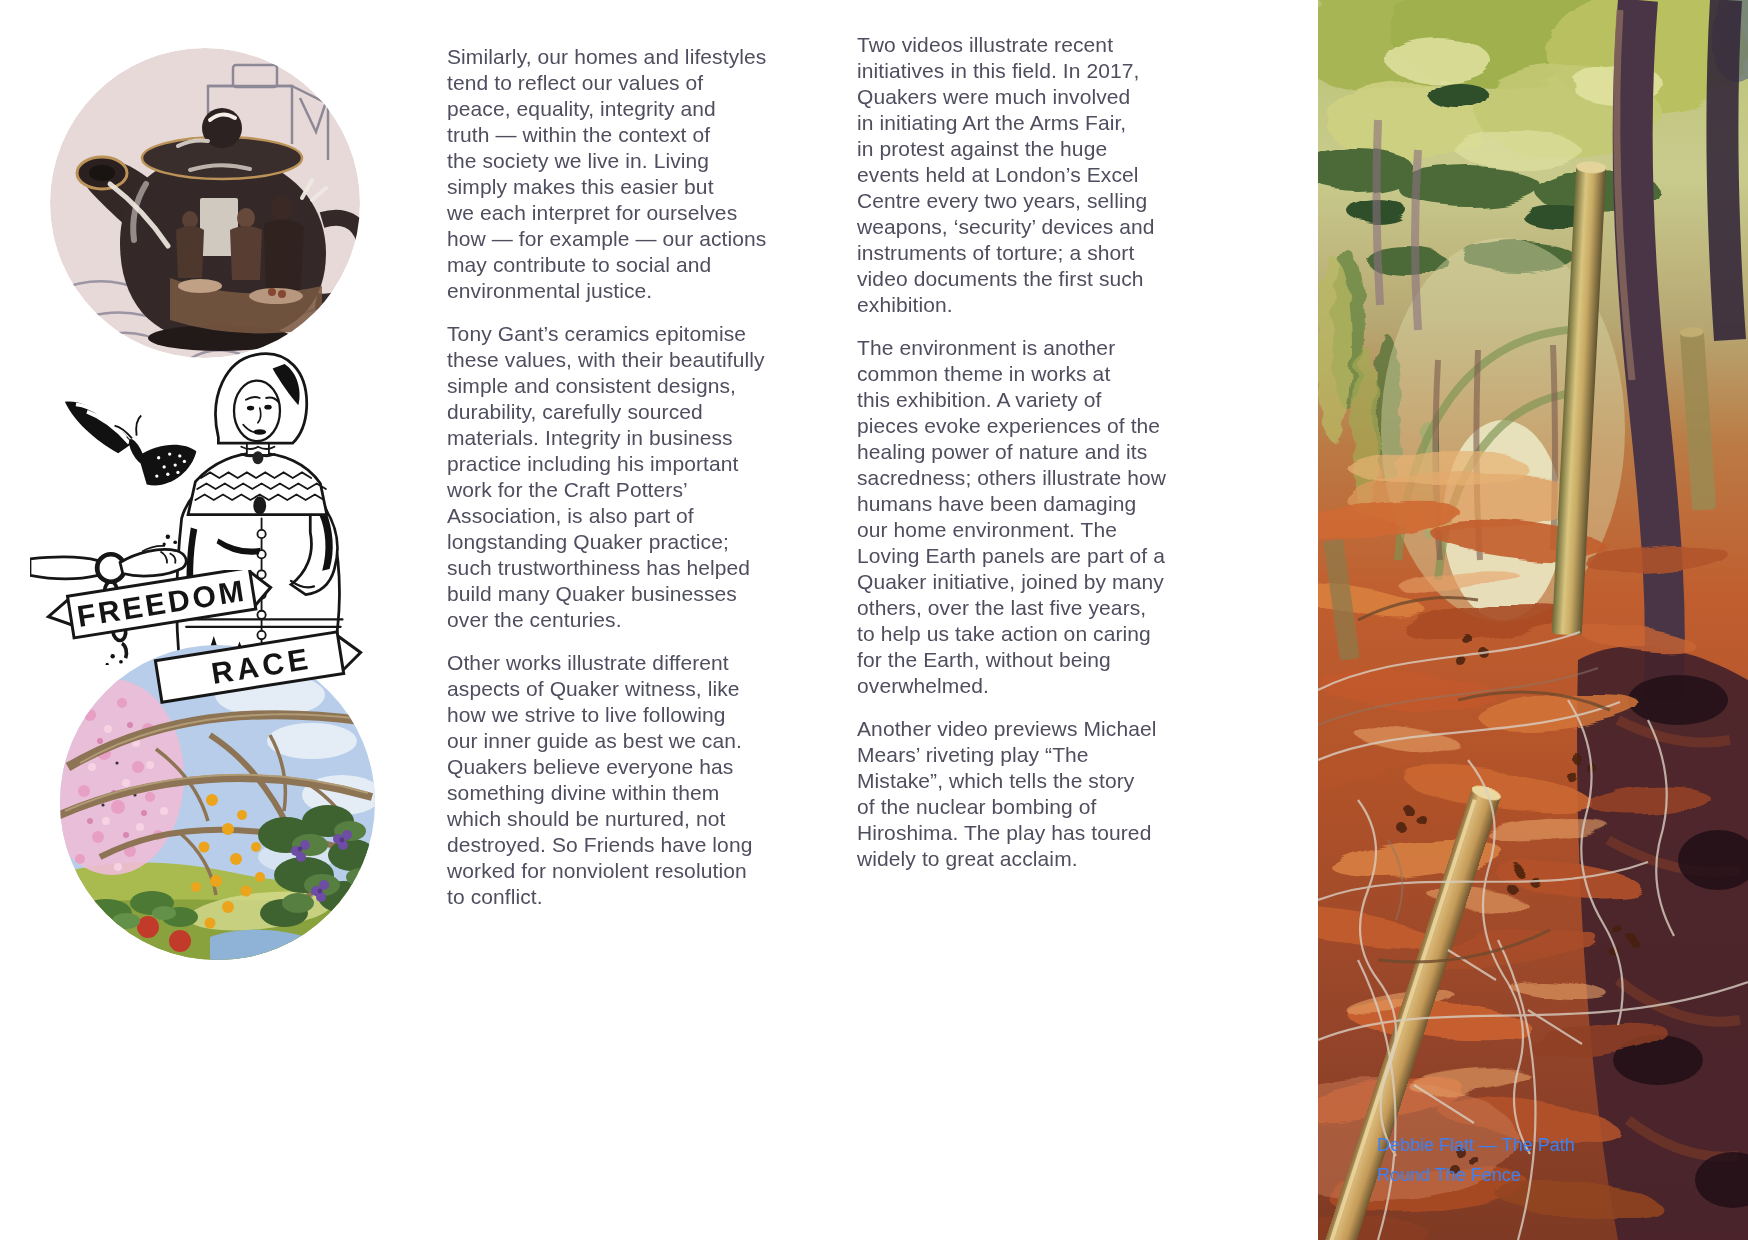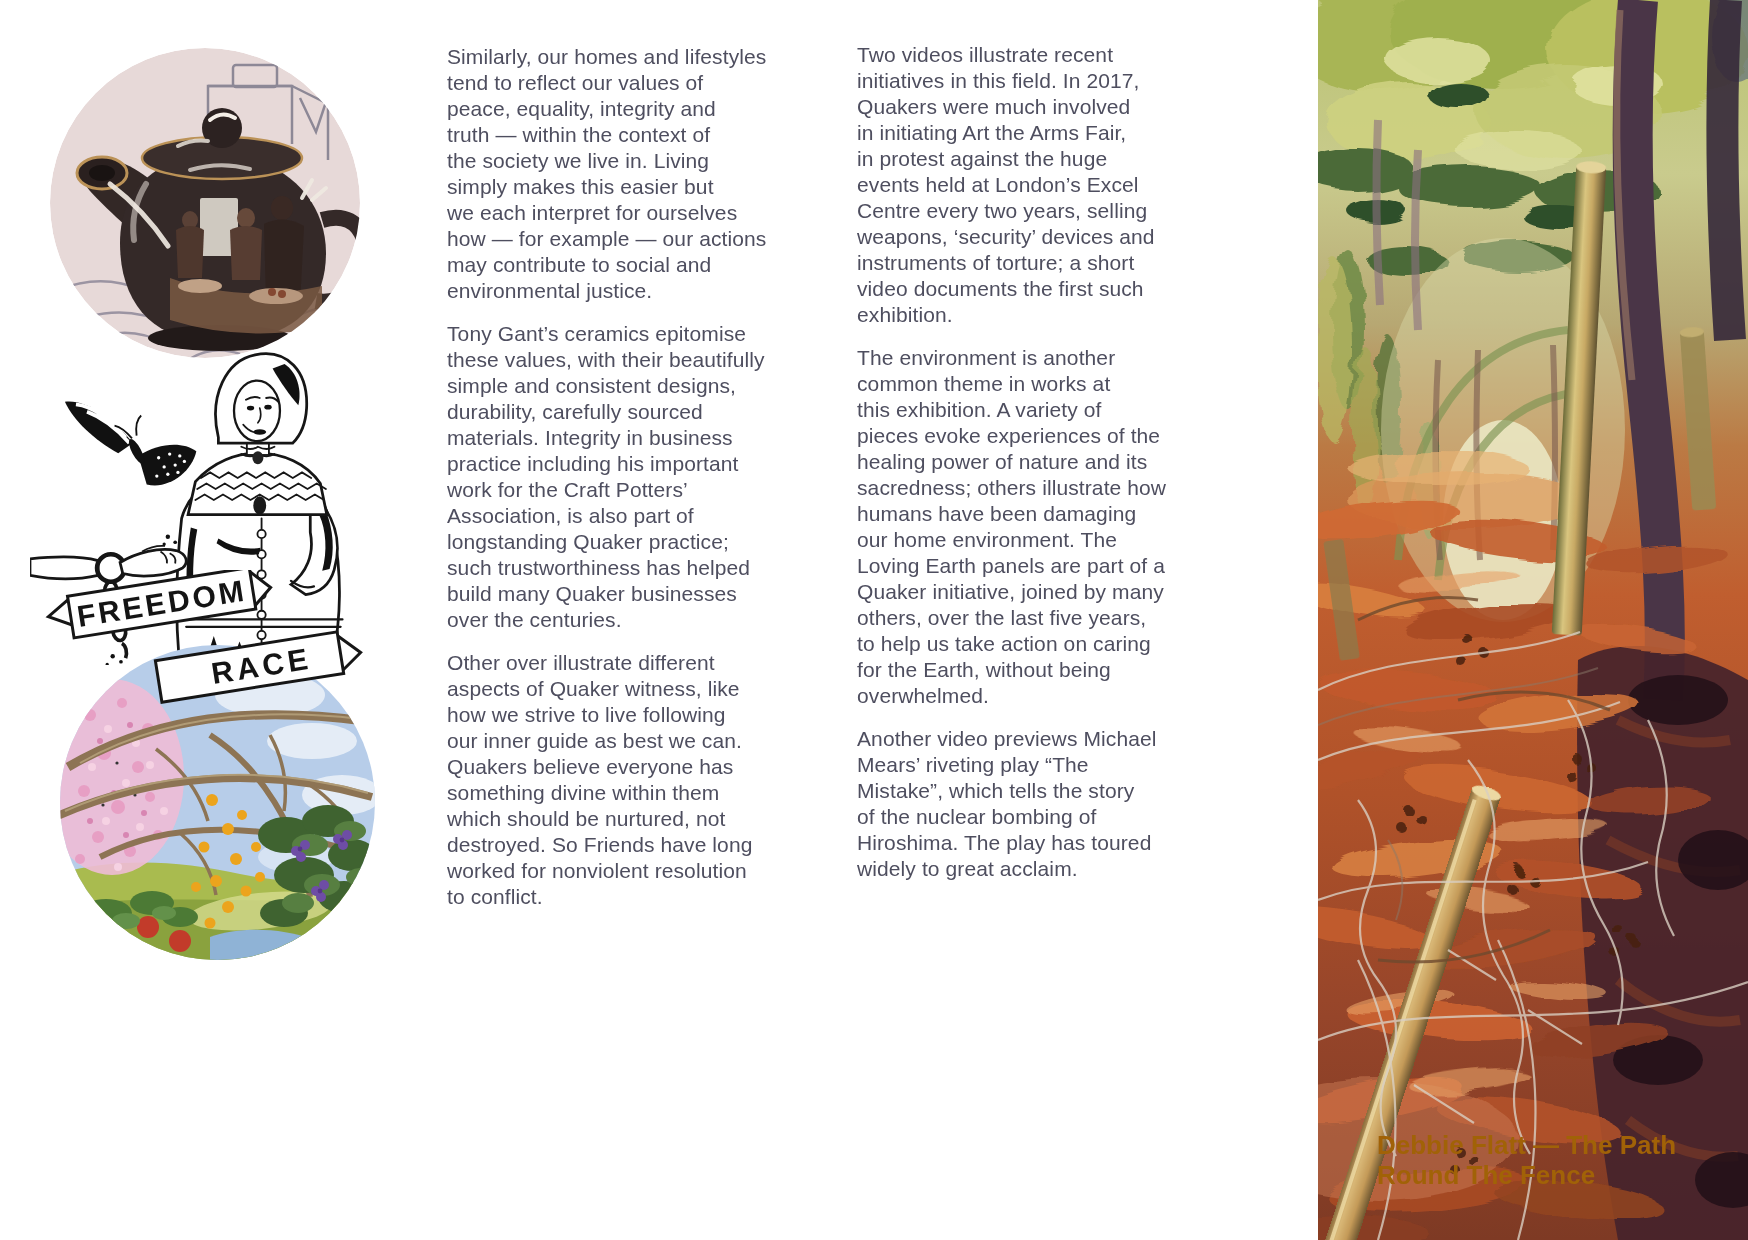--- a/index.html
+++ b/index.html
@@ -2,21 +2,21 @@
 <html><head>
 <meta charset="utf-8">
 <style>
   html,body{margin:0;padding:0;background:#fff;}
   #page{position:relative;width:1748px;height:1240px;background:#ffffff;overflow:hidden;
         font-family:"Liberation Sans",sans-serif;color:#4e4e5f;}
   .abs{position:absolute;}
   .bodycol{font-size:21px;line-height:26px;letter-spacing:.1px;margin-left:20px;}
   .bodycol p{margin:0 0 17px 0;white-space:pre-line;}
   .caption{font-size:21px;line-height:26px;white-space:pre-line;}
-  .img-caption{font-size:26px;line-height:30px;color:#a16207;white-space:pre-line;font-weight:bold;}
+  .img-caption{font-size:18px;line-height:30px;color:#3b82f6;white-space:pre-line;}
   svg text.bannerword{font-family:"Liberation Sans",sans-serif;font-weight:700;fill:#141414;}
 </style>
 </head>
 <body>
 
 <div id="page">
 
   <svg class="abs" style="left:50px;top:48px" width="310" height="310" viewBox="0 0 310 310">
     <defs>
         <clipPath id="c1">
@@ -335,33 +335,33 @@
 simple and consistent designs,
 durability, carefully sourced
 materials. Integrity in business
 practice including his important
 work for the Craft Potters’
 Association, is also part of
 longstanding Quaker practice;
 such trustworthiness has helped
 build many Quaker businesses
 over the centuries.</p>
-    <p>Other over illustrate different
+    <p>Other works illustrate different
 aspects of Quaker witness, like
 how we strive to live following
 our inner guide as best we can.
 Quakers believe everyone has
 something divine within them
 which should be nurtured, not
 destroyed. So Friends have long
 worked for nonviolent resolution
 to conflict.</p>
   </div>
 
-  <div class="abs bodycol" style="left:837px;top:42px;width:320px">
+  <div class="abs bodycol" style="left:837px;top:32px;width:320px">
     <p>Two videos illustrate recent
 initiatives in this field. In 2017,
 Quakers were much involved
 in initiating Art the Arms Fair,
 in protest against the huge
 events held at London’s Excel
 Centre every two years, selling
 weapons, ‘security’ devices and
 instruments of torture;  a short
 video documents the first such

